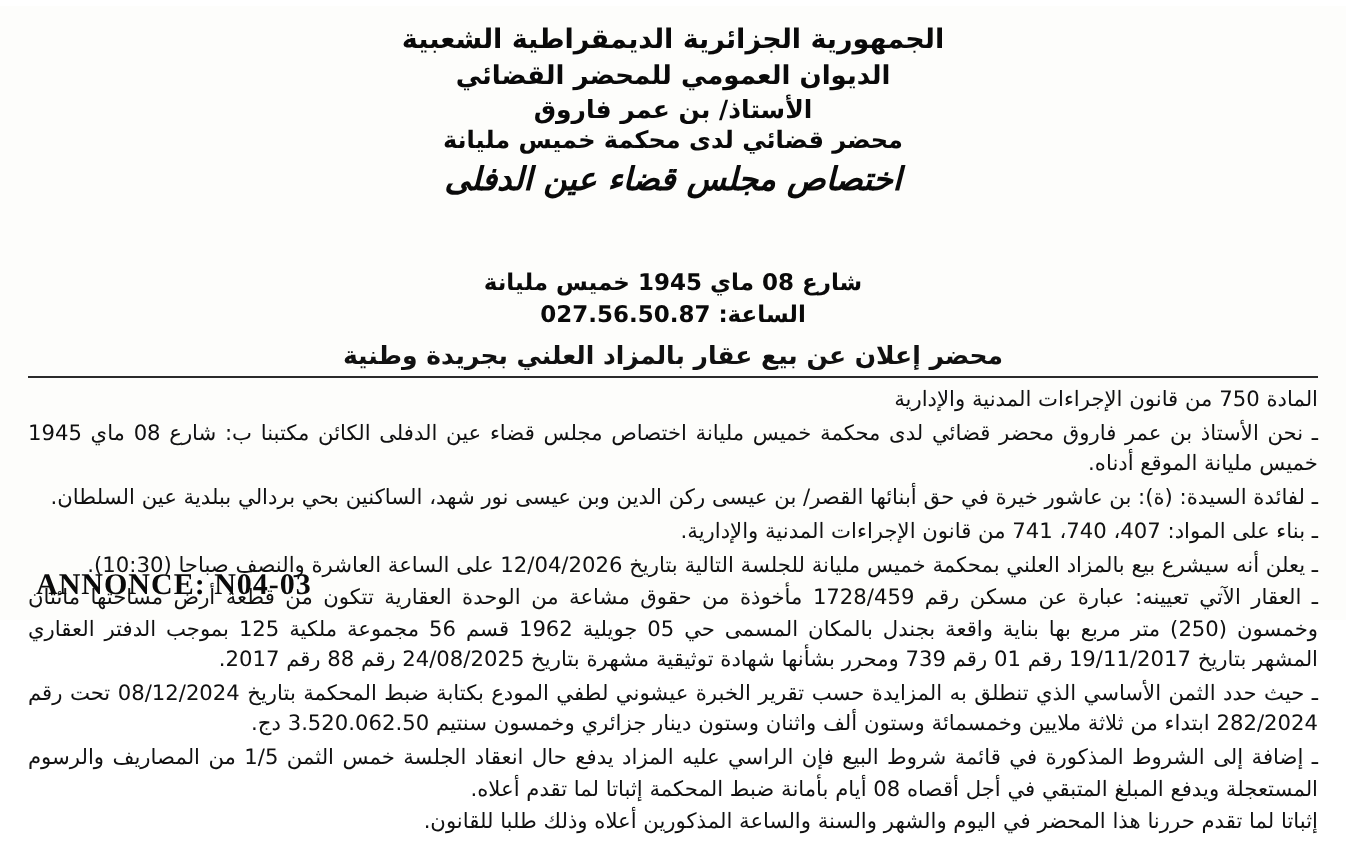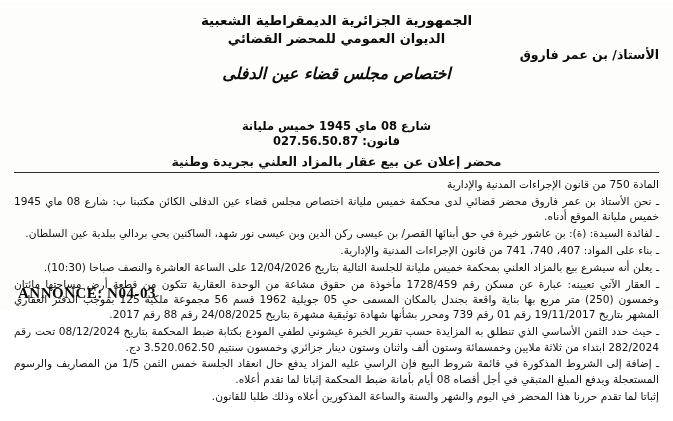--- a/index.html
+++ b/index.html
@@ -36,21 +36,21 @@
     margin-top: 2px;
   }
   .header .line {
     font-weight: bold;
     color: #0a0a0a;
     letter-spacing: 0px;
     line-height: 1.32;
   }
   .h1 { font-size: 13.5px; }
   .h2 { font-size: 13px; }
-  .h3 { font-size: 12.5px; text-align: right; }
+  .h3 { font-size: 12.5px; }
   .h4 { font-size: 12px; }
   .h5 { font-size: 16px; font-style: italic; }
   .h6 { font-size: 11.5px; margin-top: 34px; }
   .h7 { font-size: 11.5px; }
 
   .title-box {
     text-align: center;
     font-weight: bold;
     font-size: 12.5px;
     margin-top: 5px;
@@ -92,23 +92,24 @@
 </style>
 </head>
 <body>
 
 <div class="page">
 
   <div class="header">
     <div class="line h1">الجمهورية الجزائرية الديمقراطية الشعبية</div>
     <div class="line h2">الديوان العمومي للمحضر القضائي</div>
     <div class="line h3">الأستاذ/ بن عمر فاروق</div>
+    <div class="line h4">محضر قضائي لدى محكمة خميس مليانة</div>
     <div class="line h5">اختصاص مجلس قضاء عين الدفلى</div>
     <div class="line h6">شارع 08 ماي 1945 خميس مليانة</div>
-    <div class="line h7">قانون: 027.56.50.87</div>
+    <div class="line h7">الساعة: 027.56.50.87</div>
   </div>
 
   <div class="title-box">محضر إعلان عن بيع عقار بالمزاد العلني بجريدة وطنية</div>
 
   <hr class="rule">
 
   <div class="body">
     <p class="p-just">المادة 750 من قانون الإجراءات المدنية والإدارية</p>
     <p class="p-just">ـ نحن الأستاذ بن عمر فاروق محضر قضائي لدى محكمة خميس مليانة اختصاص مجلس قضاء عين الدفلى الكائن مكتبنا ب: شارع 08 ماي 1945 خميس مليانة الموقع أدناه.</p>
     <p class="p-just">ـ لفائدة السيدة: (ة): بن عاشور خيرة في حق أبنائها القصر/ بن عيسى ركن الدين وبن عيسى نور شهد، الساكنين بحي بردالي ببلدية عين السلطان.</p>

